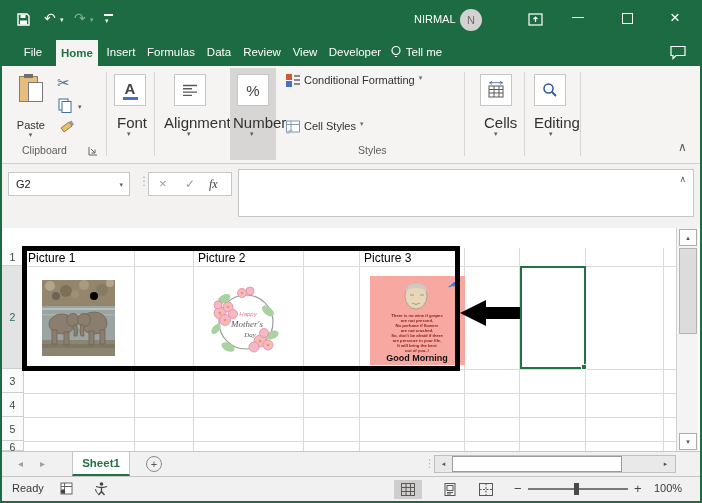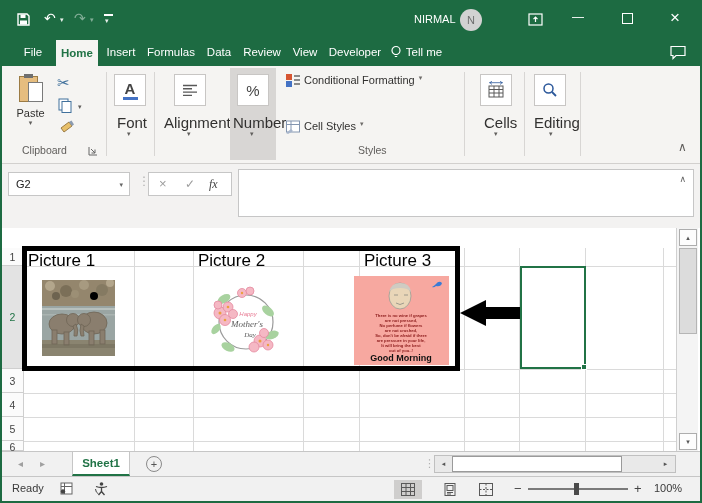--- a/index.html
+++ b/index.html
@@ -24,21 +24,21 @@
 .scaret{position:absolute;font-size:7px;color:#605e5c}
 .sitem{position:absolute;font-size:11px;color:#323130;display:flex;gap:4px}
 
 .fbar{left:0;top:162px;width:698px;height:64px;background:#f3f2f1}
 .whitebox{position:absolute;background:#fff;border:1px solid #c6c6c6}
 
 .hdr{position:absolute;top:226px;height:20px;background:#fbfbfb;border-right:1px solid #cfcfcf;border-bottom:1px solid #cfcfcf;font-size:11px;color:#444;display:flex;align-items:center;justify-content:center}
 .rhdr{position:absolute;left:0;width:22px;background:#fbfbfb;border-right:1px solid #cfcfcf;border-bottom:1px solid #cfcfcf;font-size:10.5px;color:#444;display:flex;align-items:center;justify-content:center}
 .vline{position:absolute;width:1px;background:#dadada;top:246px;height:203px}
 .hline{position:absolute;height:1px;background:#dadada;left:22px;width:652px}
-.celltxt{position:absolute;font-size:17px;color:#000}
+.celltxt{position:absolute;font-size:12px;color:#000}
 
 .sbtn{position:absolute;background:#fdfdfd;border:1px solid #adadad;display:flex;align-items:center;justify-content:center;font-size:7px;color:#555}
 
 .tabbar{left:0;top:449px;width:698px;height:25px;background:#f1f1f1;border-top:1px solid #c6c6c6}
 
 .status{left:0;top:474px;width:698px;height:25px;background:#f1f1f1;border-top:1px solid #c6c6c6;font-size:11px;color:#3a3a3a}
 .viewbtn{position:absolute;top:3px;width:28px;height:19px;display:flex;align-items:center;justify-content:center}
 svg{display:block}
 </style>
 </head>
@@ -97,21 +97,21 @@
   </div>
 
   <div class="a ribbon">
 
     <div class="a" style="left:14px;top:8px">
       <div style="position:relative;width:26px;height:30px;margin-left:3px">
         <div style="position:absolute;left:0;top:2px;width:19px;height:26px;background:#e6bd7f;border:1px solid #9b7b44"></div>
         <div style="position:absolute;left:5px;top:0;width:9px;height:4px;background:#6f6f6f"></div>
         <div style="position:absolute;left:9px;top:8px;width:15px;height:20px;background:#fff;border:1px solid #7a7a7a"></div>
       </div>
-      <div style="font-size:11px;color:#323130;text-align:center;margin-top:3px">Paste</div>
+      <div style="font-size:11px;color:#323130;text-align:right;margin-top:15px">Paste</div>
       <div style="text-align:center;font-size:7px;color:#605e5c">▾</div>
     </div>
     <span class="a" style="left:55px;top:8px;font-size:15px;color:#41719c">✂</span>
     <div class="a" style="left:56px;top:32px">
       <svg width="15" height="15" viewBox="0 0 15 15">
           <rect x="1" y="1" width="9" height="11" fill="#fff" stroke="#41719c"></rect>
           <rect x="4" y="3.5" width="9" height="11" fill="#fff" stroke="#41719c"></rect>
         </svg>
     </div>
     <span class="a scaret" style="left:76px;top:37px">▾</span>
@@ -314,21 +314,21 @@
             <circle cx="62" cy="58" r="1.5"></circle>
             <circle cx="70" cy="62" r="1.2"></circle>
             <circle cx="44" cy="10" r="1.2"></circle>
           </g>
         <text x="50" y="33" font-size="6" font-style="italic" fill="#e87d95" text-anchor="middle">Happy</text>
         <text x="49" y="44" font-size="9" font-style="italic" fill="#5a5a5a" text-anchor="middle" font-family="'Liberation Serif',serif">Mother's</text>
         <text x="52" y="54" font-size="7" font-style="italic" fill="#5a5a5a" text-anchor="middle" font-family="'Liberation Serif',serif">Day</text>
       </svg>
     </div>
 
-    <div class="a" style="left:352px;top:48px">
+    <div class="a" style="left:368px;top:48px">
       <svg width="95" height="89" viewBox="0 0 95 89">
         <rect width="95" height="89" fill="#f7a8a0"></rect>
         <path d="M82 8q3-4 6-1q-1 4-6 3q-2 2-4 1q2-1 4-3z" fill="#3a7bd5"></path>
         <ellipse cx="46" cy="20" rx="11" ry="13" fill="#e9d6b8" stroke="#9a9a93" stroke-width="0.8"></ellipse>
         <path d="M35 16q2-9 11-9q10 0 11 9q-3-4-11-4q-8 0-11 4z" fill="#cfcbc2"></path>
         <path d="M40 19h4M50 19h4M42 27q4 3 8 0" stroke="#8a8a80" stroke-width="0.8" fill="none"></path>
         <g fill="#8b1a1a" font-size="4.2" text-anchor="middle" font-weight="bold">
           <text x="47" y="41">There is no wine if grapes</text>
           <text x="47" y="46">are not pressed,</text>
           <text x="47" y="51">No perfume if flowers</text>

